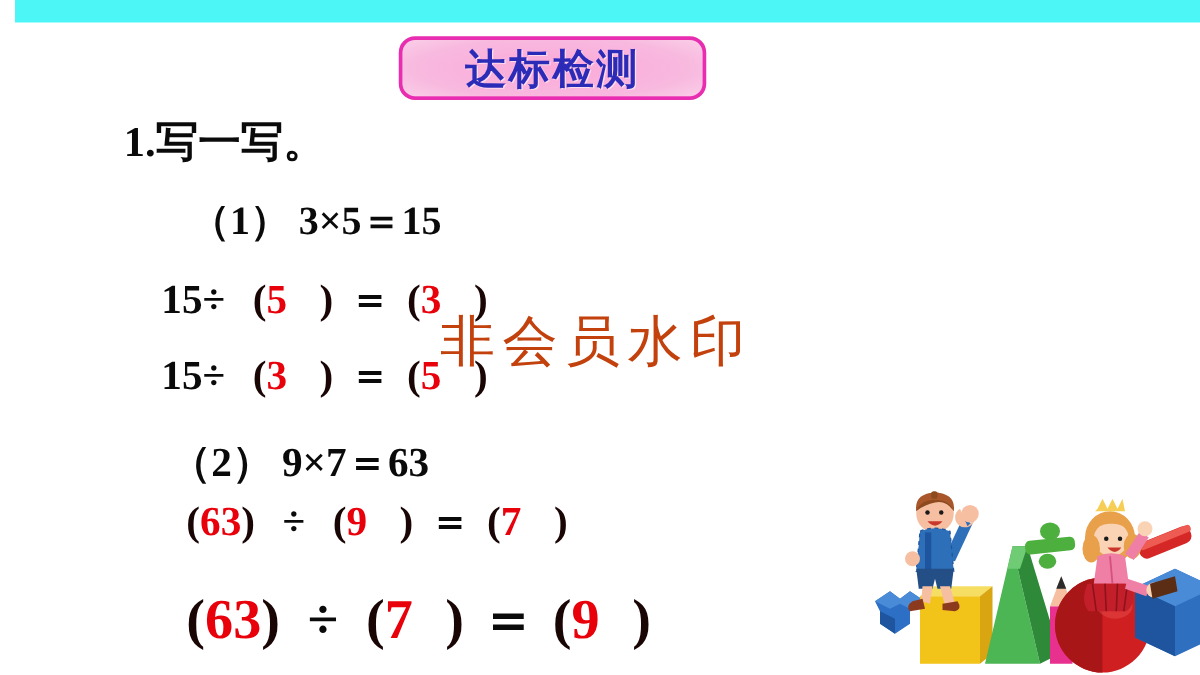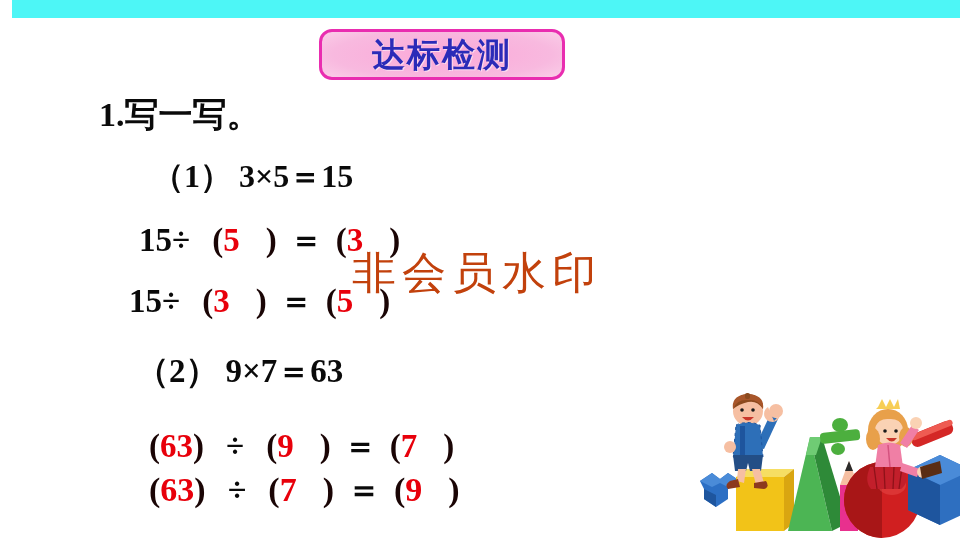--- a/index.html
+++ b/index.html
@@ -104,43 +104,43 @@
     top: 98px;
     font-size: 34px;
     text-align: right;
   }
   .ln-1 {
     left: 140px;
     top: 160px;
     font-size: 32px;
   }
   .ln-2 {
-    left: 127px;
+    left: 117px;
     top: 224px;
     font-size: 33px;
   }
   .ln-3 {
     left: 117px;
     top: 285px;
     font-size: 33px;
   }
   .ln-4 {
     left: 124px;
     top: 355px;
     font-size: 33px;
   }
   .ln-5 {
     left: 137px;
-    top: 430px;
+    top: 402px;
     font-size: 33px;
   }
   .ln-6 {
     left: 137px;
     top: 473px;
-    font-size: 34px;
+    font-size: 45px;
   }
 
   .red { color: #E8000B; }
   .blk { color: #0A0A0A; }
   .paren-dark { color: #1A0505; }
   .sp-sm { display: inline-block; width: 7px; }
   .sp-md { display: inline-block; width: 13px; }
   .sp-lg { display: inline-block; width: 22px; }
   .blank { display: inline-block; width: 26px; }
 

